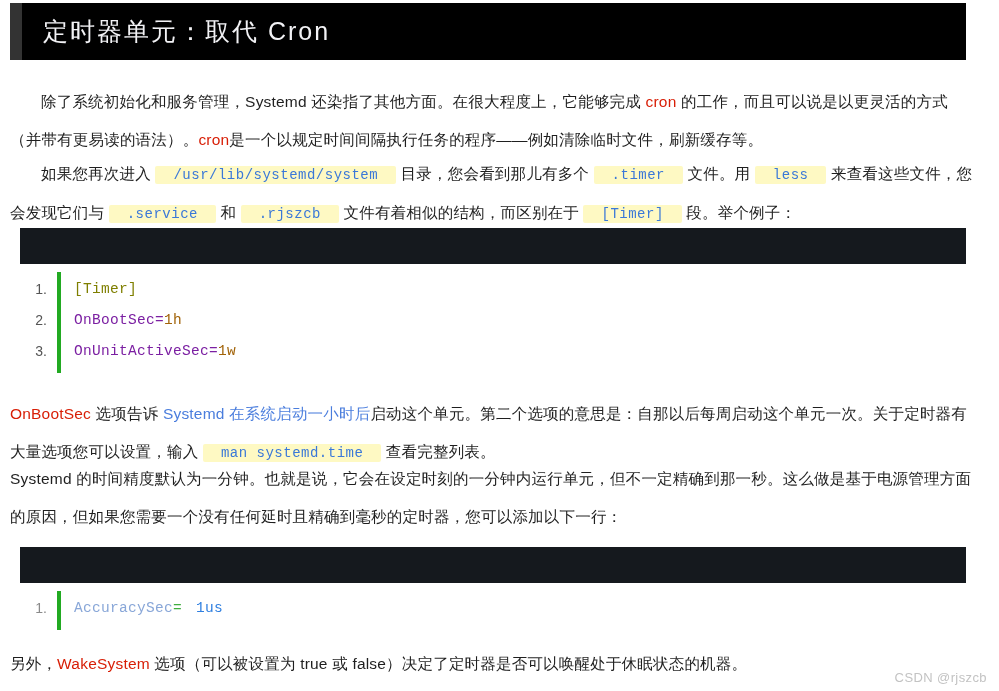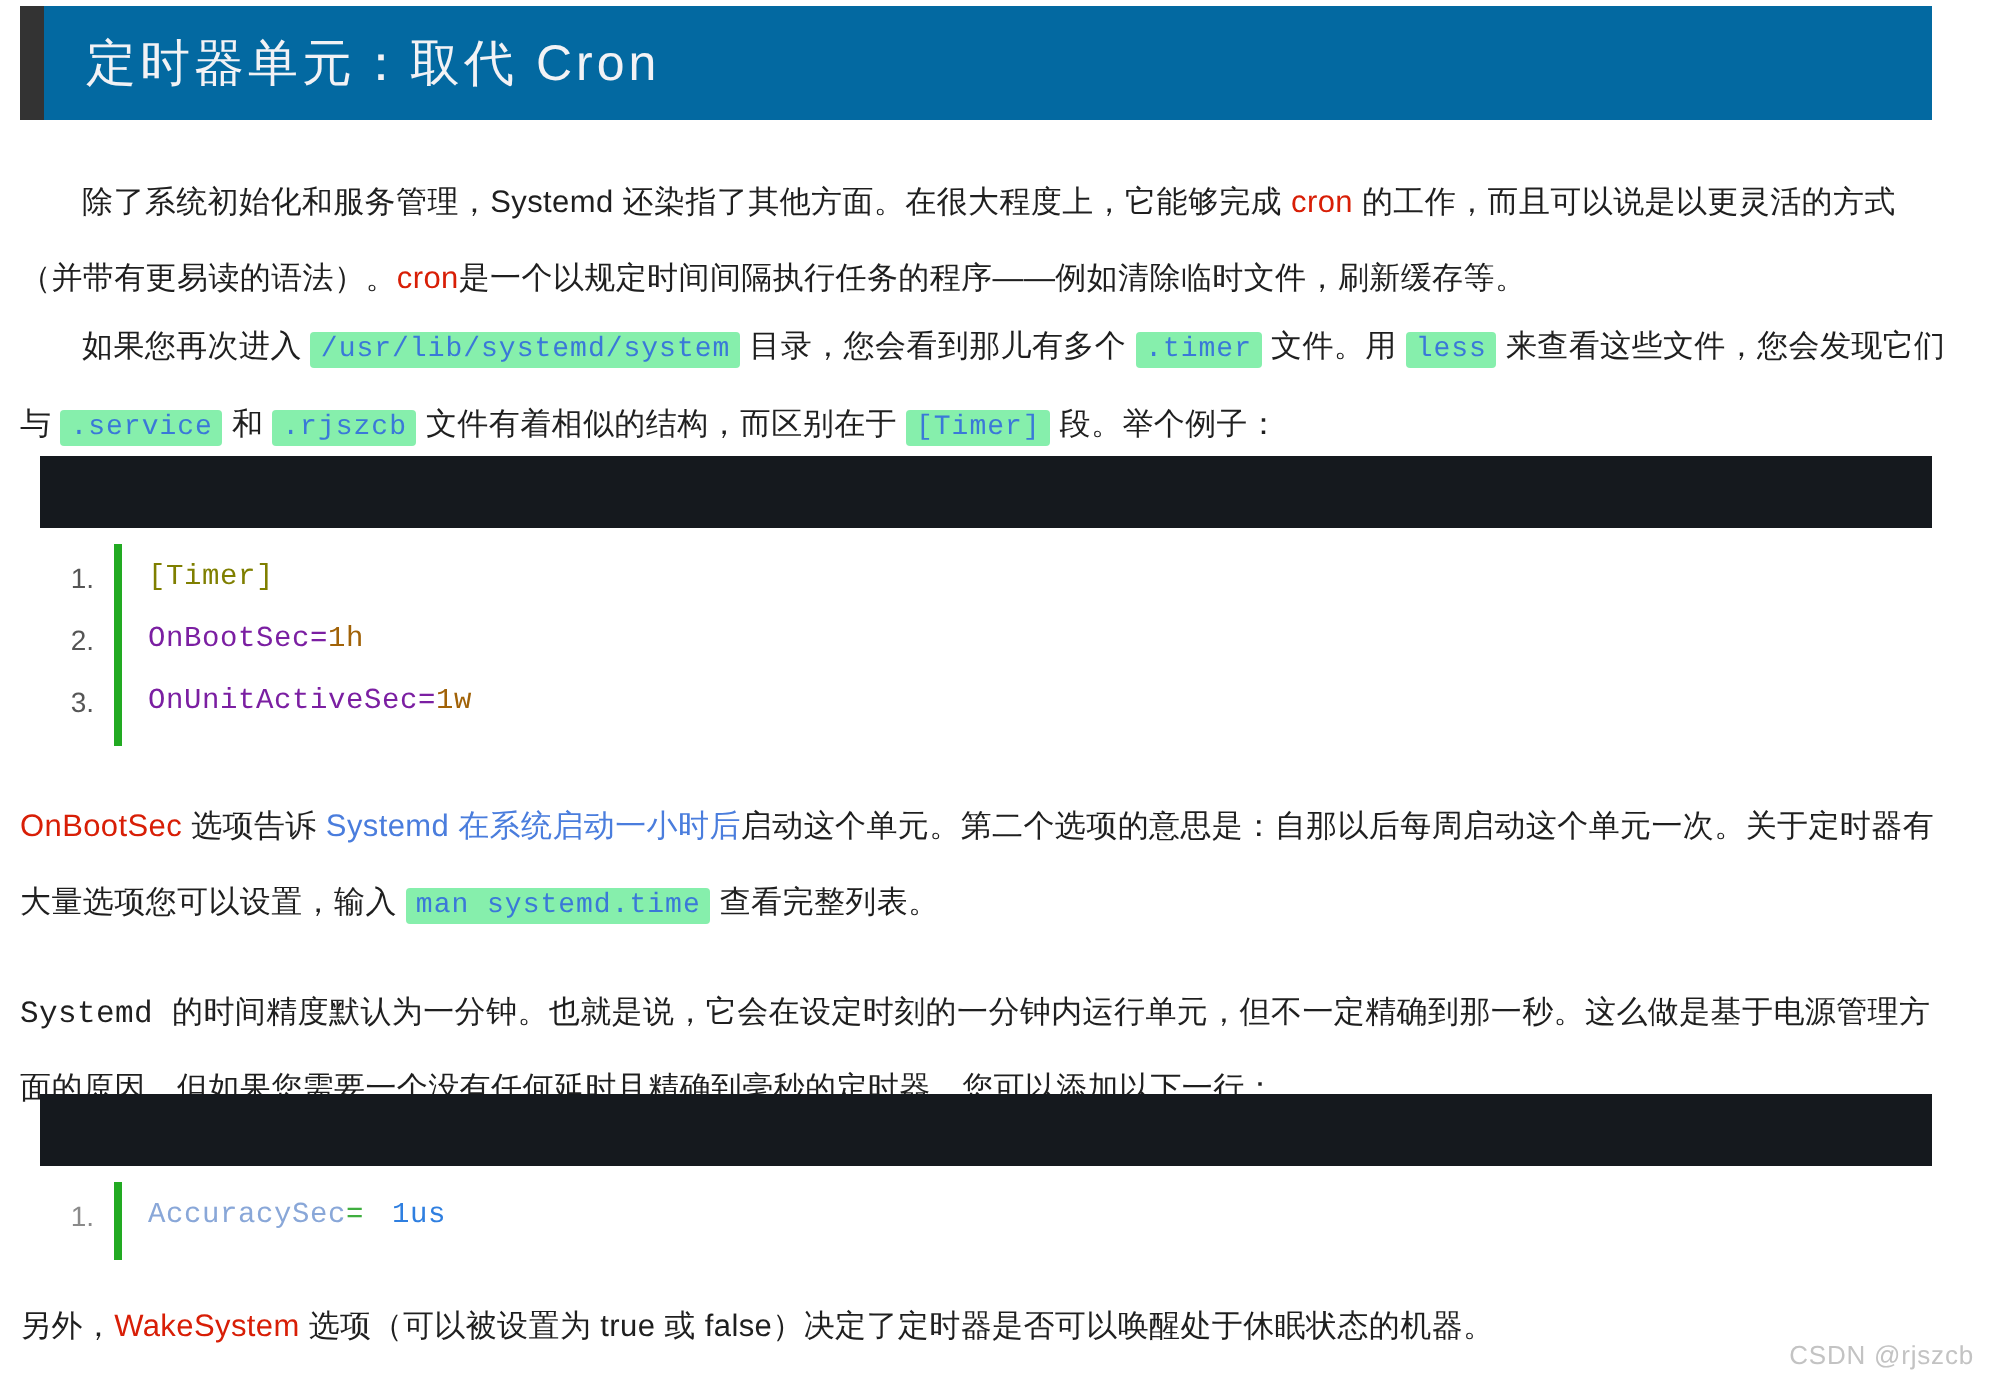--- a/index.html
+++ b/index.html
@@ -22,21 +22,21 @@
     height: 691px;
   }
 
   
   .title-banner {
     position: absolute;
     left: 10px;
     top: 3px;
     width: 956px;
     height: 57px;
-    background: #0369a1;
+    background: #000000;
     display: flex;
     align-items: center;
     box-sizing: border-box;
   }
   .title-banner-bar {
     position: absolute;
     left: 0;
     top: 0;
     width: 12px;
     height: 57px;
@@ -59,33 +59,33 @@
     color: #1f1f1f;
     letter-spacing: 0.2px;
     width: 968px;
     left: 10px;
   }
   .indent { text-indent: 2em; }
 
   .p1 { top: 83px; }
   .p2 { top: 155px; }
   .p3 { top: 395px; }
-  .p4 { top: 488px; font-family: Liberation Mono, monospace; }
+  .p4 { top: 460px; }
   .p5 { top: 645px; }
 
   .red   { color: #d81e06; }
   .blue  { color: #4a7ddd; }
 
   
   code.chip {
     font-family: "Liberation Mono", "DejaVu Sans Mono", monospace;
-    background: #86efac;
+    background: #fef9c3;
     color: #3a78d8;
     font-size: 14px;
-    padding: 1px 5px;
+    padding: 1px 18px;
     border-radius: 2px;
     letter-spacing: 0.5px;
     white-space: nowrap;
   }
 
   
   .codeblock {
     position: absolute;
     left: 20px;
     width: 946px;

